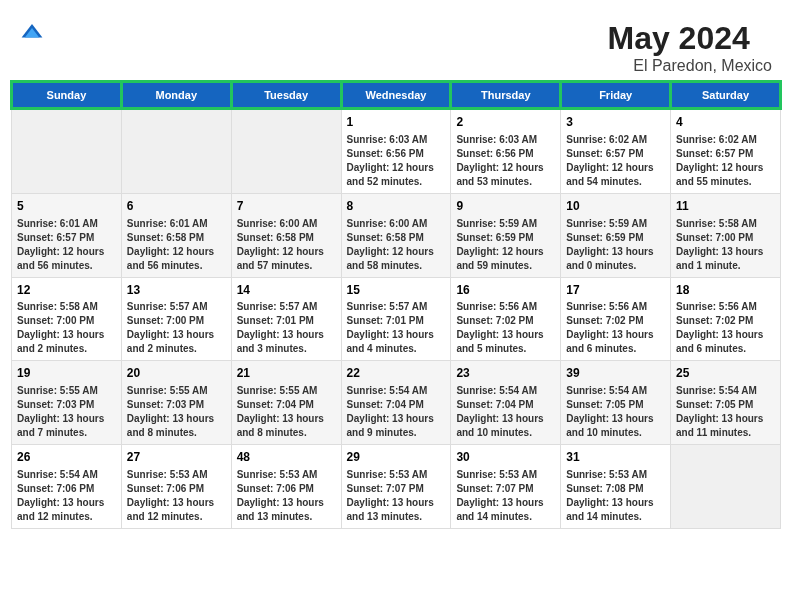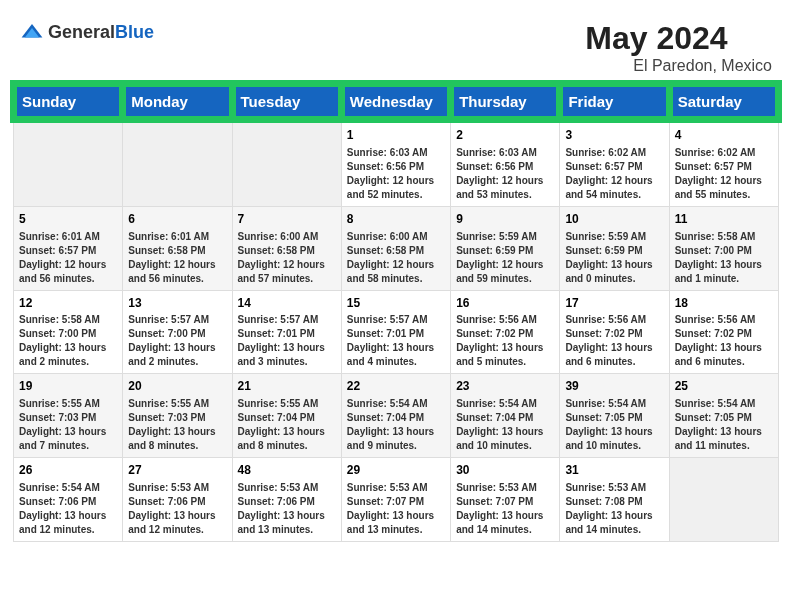--- a/index.html
+++ b/index.html
@@ -19,46 +19,46 @@
     .logo {
       display: flex;
       align-items: center;
       gap: 4px;
     }
     .logo-icon {
       width: 24px;
       height: 24px;
     }
     .title-block {
-      text-align: left;
+      text-align: center;
     }
     .title-block h1 {
       font-size: 32px;
       font-weight: bold;
       color: #222;
     }
     .title-block h2 {
       font-size: 16px;
       font-weight: normal;
       color: #444;
       margin-left: 48px;
     }
     table {
       width: 100%;
       border-collapse: collapse;
       font-size: 10.5px;
     }
     thead tr th {
       background-color: #1565c0;
       color: #fff;
-      text-align: left;
+      text-align: center;
       padding: 6px 5px;
-      font-size: 15px;
+      font-size: 11px;
       font-weight: bold;
-      border: 7px solid #22c55e;
+      border: 3px solid #22c55e;
     }
     tbody tr td {
       vertical-align: top;
       padding: 4px 5px;
       border: 1px solid #ddd;
       width: 14.28%;
       min-height: 80px;
       line-height: 1.4;
     }
     tbody tr:nth-child(odd) td {
@@ -84,23 +84,20 @@
   </style>
 </head>
 <body>
 
 <div class="header">
   <div class="logo">
     <svg class="logo-icon" viewBox="0 0 30 30" xmlns="http://www.w3.org/2000/svg">
       <polygon points="15,5 28,22 2,22" fill="#1565c0"></polygon>
       <polygon points="15,10 24,22 6,22" fill="#42a5f5"></polygon>
     </svg>
-    <div>
-      <span style="font-size:18px;font-weight:bold;color:#333;">General</span><span style="font-size:18px;font-weight:bold;color:#1565c0;">Blue</span>
-    </div>
   </div>
   <div class="title-block">
     <h1>May 2024</h1>
     <h2>El Paredon, Mexico</h2>
   </div>
 </div>
 
 <table>
   <thead>
     <tr>

